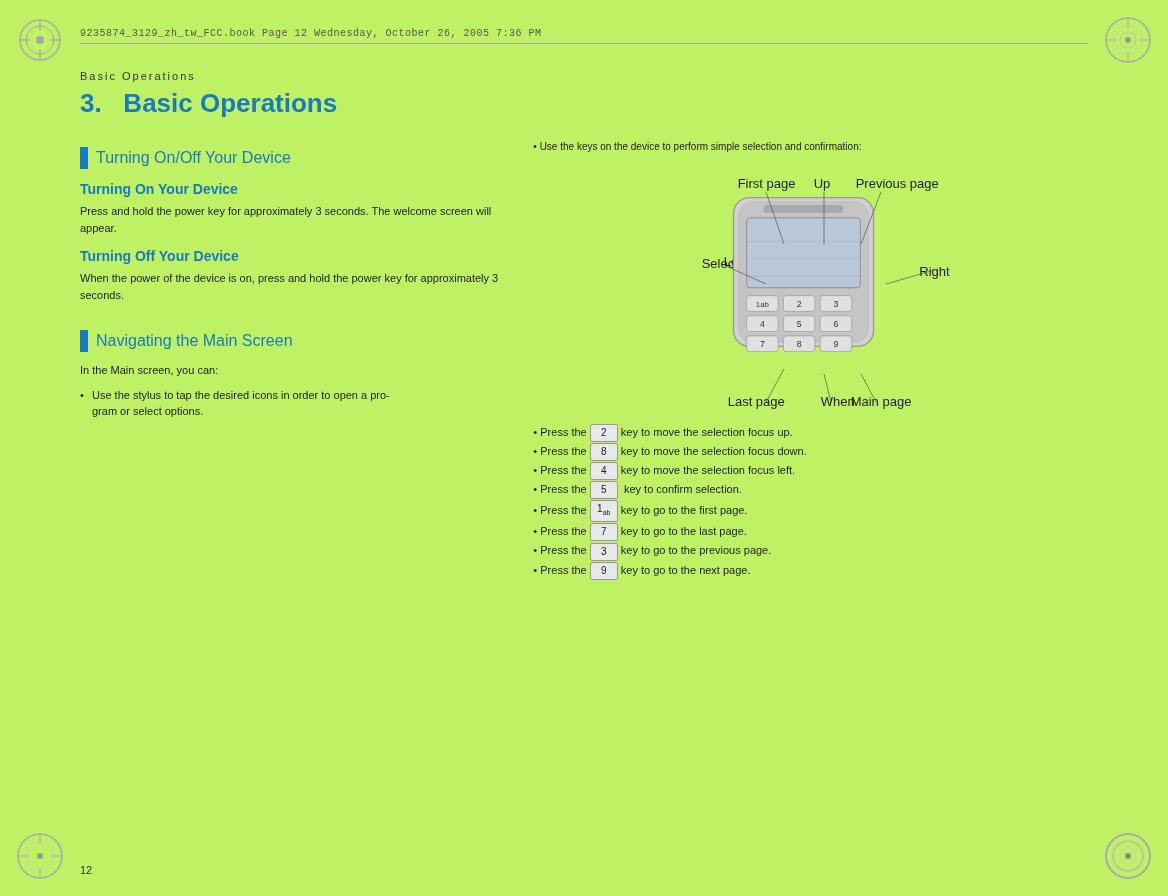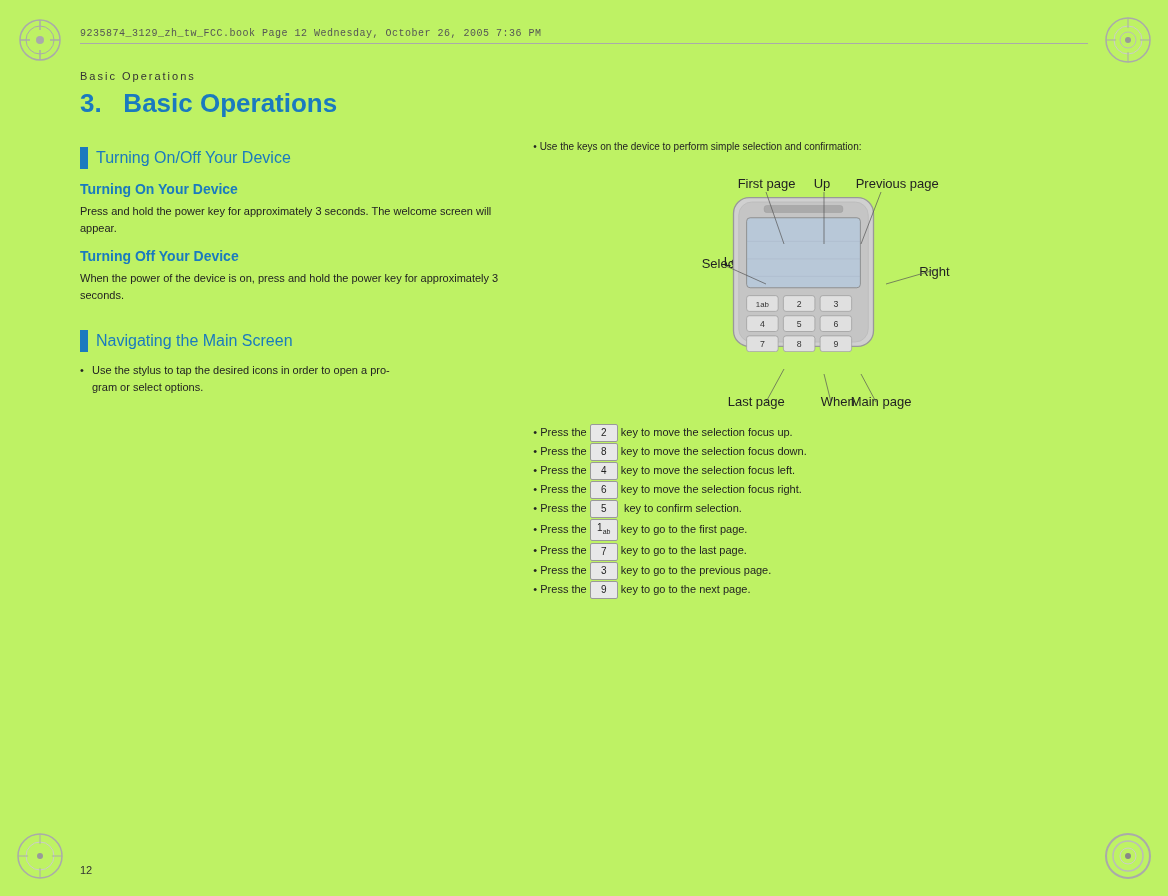--- a/index.html
+++ b/index.html
@@ -281,20 +281,21 @@
         <div class="body-text">Press and hold the power key for approximately 3 seconds. The welcome screen will appear.</div>
 
         <div class="sub-heading">Turning Off Your Device</div>
         <div class="body-text">When the power of the device is on, press and hold the power key for approximately 3 seconds.</div>
 
         <div class="section-heading" style="margin-top:27px;">
           <div class="blue-bar"></div>
           <div class="section-heading-text">Navigating the Main Screen</div>
         </div>
 
+        <div class="body-text">In the Main screen, you can:</div>
         <ul class="bullet-list">
           <li>Use the stylus to tap the desired icons in order to open a pro-<br>gram or select options.</li>
         </ul>
 
       </div>
 
       <div class="right-col">
 
         <div class="right-intro">
           • Use the keys on the device to perform simple selection and confirmation:
@@ -379,23 +380,20 @@
           <div class="key-line">
             • Press the <span class="key-inline">2</span> key to move the selection focus up.
           </div>
           <div class="key-line">
             • Press the <span class="key-inline">8</span> key to move the selection focus down.
           </div>
           <div class="key-line">
             • Press the <span class="key-inline">4</span> key to move the selection focus left.
           </div>
           <div class="key-line">
-            • Press the <span class="key-inline">6</span> key to move the selection focus right.
-          </div>
-          <div class="key-line">
             • Press the <span class="key-inline">5</span>&nbsp; key to confirm selection.
           </div>
           <div class="key-line">
             • Press the <span class="key-inline">1<sub style="font-size:7px;">ab</sub></span> key to go to the first page.
           </div>
           <div class="key-line">
             • Press the <span class="key-inline">7</span> key to go to the last page.
           </div>
           <div class="key-line">
             • Press the <span class="key-inline">3</span> key to go to the previous page.

